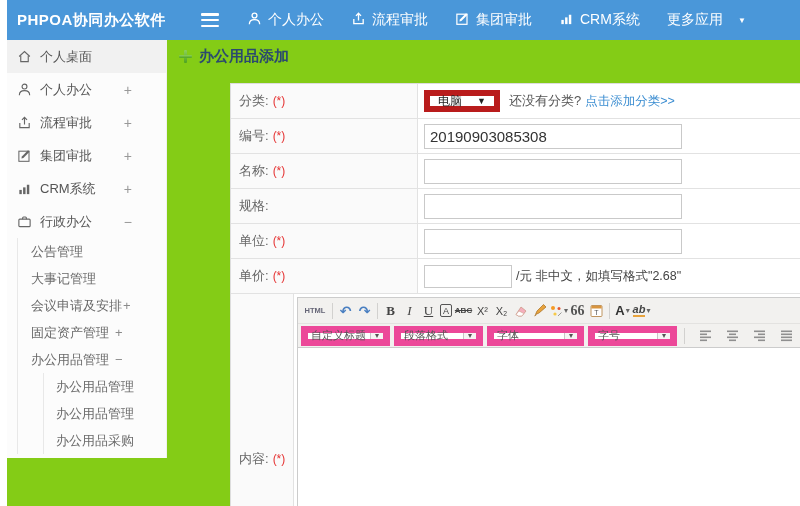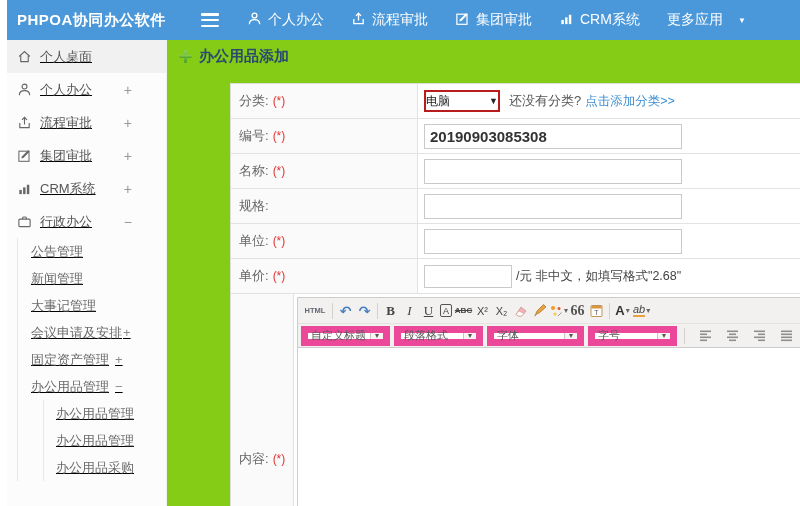--- a/index.html
+++ b/index.html
@@ -9,21 +9,21 @@
   
   .topbar { position:absolute; left:0; top:0; width:800px; height:40px; background:#4a97d9; color:#fff; }
   .logo { position:absolute; left:10px; top:0; height:40px; display:flex; align-items:center; font-size:15px; font-weight:bold; letter-spacing:.5px; }
   .hamburger { position:absolute; left:194px; top:13px; width:18px; height:14px; display:flex; flex-direction:column; justify-content:space-between; cursor:pointer; }
   .hamburger i { display:block; height:2.5px; background:#fff; border-radius:1px; }
   .nav { position:absolute; left:240px; top:0; height:40px; display:flex; align-items:center; gap:27px; }
   .nav-item { display:flex; align-items:center; gap:6px; font-size:14px; cursor:pointer; white-space:nowrap; }
   .nav-item .caret { font-size:8px; margin-left:9px; }
 
   
-  .sidebar { position:absolute; left:0; top:40px; width:160px; height:466px; background:#fcfcfc; border-right:1px solid #f0f0f0;text-decoration:underline; }
+  .sidebar { position:absolute; left:0; top:40px; width:160px; height:418px; background:#fcfcfc; border-right:1px solid #f0f0f0; }
   .side-item { position:relative; height:33px; display:flex; align-items:center; padding-left:9px; font-size:13px; color:#555; cursor:pointer; }
   .side-item.selected { background:#f1f1f1; }
   .side-item .s-icon { width:16px; height:16px; margin-right:8px; display:flex; align-items:center; justify-content:center; }
   .side-item .toggle { position:absolute; right:34px; color:#999; font-size:14px; }
   .sub-list { margin-left:10px; border-left:1px solid #e8e8e8; padding-left:13px; }
   .sub-item { height:27px; display:flex; align-items:center; font-size:13px; color:#6a6a6a; cursor:pointer; }
   .sub-item .toggle { margin-left:6px; color:#8a8a8a; font-size:13px; }
   .sub-sub-list { margin-left:12px; border-left:1px solid #e8e8e8; padding-left:12px; }
 
   
@@ -34,23 +34,23 @@
   .page-title .t { font-size:15px; font-weight:bold; color:#2b4a6e; }
 
   .form-table { position:absolute; left:223px; top:83px; width:600px; border-top:1px solid #ddd; border-left:1px solid #ddd; background:#fff; }
   .frow { display:flex; border-bottom:1px solid #e2e2e2; }
   .fl { width:187px; background:#fafafa; border-right:1px solid #e2e2e2; display:flex; align-items:center; padding-left:8px; font-size:13px; color:#666; }
   .fv { flex:1; display:flex; align-items:center; padding-left:6px; background:#fff; }
   .frow.h34 { height:35px; }
   .frow.tall { height:330px; }
   .req { color:#e53333; font-size:12px; margin-left:4px; }
 
-  .txt { width:258px; height:25px; border:1px solid #c9c9c9; font-size:15px; padding:8px 5px; color:#333; background:#fff; font-family:"Liberation Sans","DejaVu Sans",sans-serif;font-weight:bold; }
+  .txt { width:258px; height:25px; border:1px solid #c9c9c9; font-size:15px; padding:8px 5px; color:#333; background:#fff; font-family:"Liberation Sans","DejaVu Sans",sans-serif; }
   .txt.small { width:88px; height:23px; }
-  .sel { width:76px; height:22px; border:2px solid #b91c1c; background:#fff; display:flex; align-items:center; justify-content:space-between; font-size:12px; color:#222; padding:0 0; cursor:pointer; }
+  .sel { width:76px; height:22px; border:6px solid #b91c1c; background:#fff; display:flex; align-items:center; justify-content:space-between; font-size:12px; color:#222; padding:0 8px; cursor:pointer; }
   .sel .sel-caret { font-size:9px; color:#222; }
   .hint { font-size:13px; color:#555; margin-left:9px; }
   .add-link { font-size:12.5px; color:#3b8dd1; margin-left:4px; text-decoration:none; cursor:pointer; }
   .suffix { font-size:12.5px; color:#444; margin-left:4px; }
 
   
   .fv.editor-cell { padding:3px; align-items:flex-start; }
   .editor { width:100%; border:1px solid #ccc; background:#fff; }
   .toolbar { background:#f2f1ef; height:25px; display:flex; align-items:center; padding:0 3px; white-space:nowrap; overflow:hidden; }
   .toolbar.r2 { border-top:1px solid #e3e2e0; border-bottom:1px solid #ccc; }
@@ -60,21 +60,21 @@
   .tb-undo,.tb-redo { color:#4a7fc1; font-weight:bold; font-size:14px; }
   .tb-b { font-weight:bold; font-size:13px; font-family:"Liberation Serif",serif; }
   .tb-i { font-style:italic; font-size:13px; font-family:"Liberation Serif",serif; }
   .tb-u { text-decoration:underline; font-size:13px; font-family:"Liberation Serif",serif; }
   .tb-abox { border:1px solid #555; font-size:9px; padding:0 2px; height:13px; min-width:0; margin:0 2px; display:flex; align-items:center; }
   .tb-abc { font-size:8px; font-weight:bold; text-decoration:line-through; }
   .tb-sup,.tb-sub { font-size:11px; }
   .tb-quote { font-family:"Liberation Serif",serif; font-weight:bold; font-size:14px; color:#555; }
   .tb-caret { font-size:8px; color:#666; margin-left:1px; }
   .tb-acolor { font-size:13px; font-weight:bold; color:#333; }
-  .tb-ab { font-size:11px; font-weight:normal; font-style:italic; color:#444; border-bottom:2px solid #e8a33d; line-height:11px; }
+  .tb-ab { font-size:11px; font-weight:bold; font-style:italic; color:#444; border-bottom:2px solid #e8a33d; line-height:11px; }
   .tsel { height:20px; border:7px solid #ec4899; background:#fff; display:flex; align-items:center; margin-right:4px; cursor:pointer; }
   .tsel .lbl { font-size:11px; color:#555; padding:0 3px; width:62px; overflow:hidden; }
   .tsel.wide .lbl { width:70px; }
   .tsel .cbox { width:13px; align-self:stretch; border-left:1px solid #c6c6c6; display:flex; align-items:center; justify-content:center; font-size:8px; color:#555; background:#f5f5f4; }
   .align-group { display:flex; align-items:center; gap:8px; margin-left:8px; }
   .edit-area { height:170px; background:#fff; }
 </style>
 </head>
 <body>
 
@@ -190,23 +190,20 @@
             <path d="M6 5.5V4.2c0-.6.4-1 1-1h2c.6 0 1 .4 1 1v1.3" fill="none" stroke="#666" stroke-width="1.2"></path>
           </svg>
       </span>
       <span>行政办公</span>
       <span class="toggle">−</span>
     </div>
 
     <div class="sub-list">
       <div class="sub-item">
           <span>公告管理</span>
-        </div>
-      <div class="sub-item">
-          <span>新闻管理</span>
         </div>
       <div class="sub-item">
           <span>大事记管理</span>
         </div>
       <div class="sub-item">
           <span>会议申请及安排</span>
           <span class="toggle" style="margin-left:1px">+</span>
         </div>
       <div class="sub-item">
           <span>固定资产管理</span>

